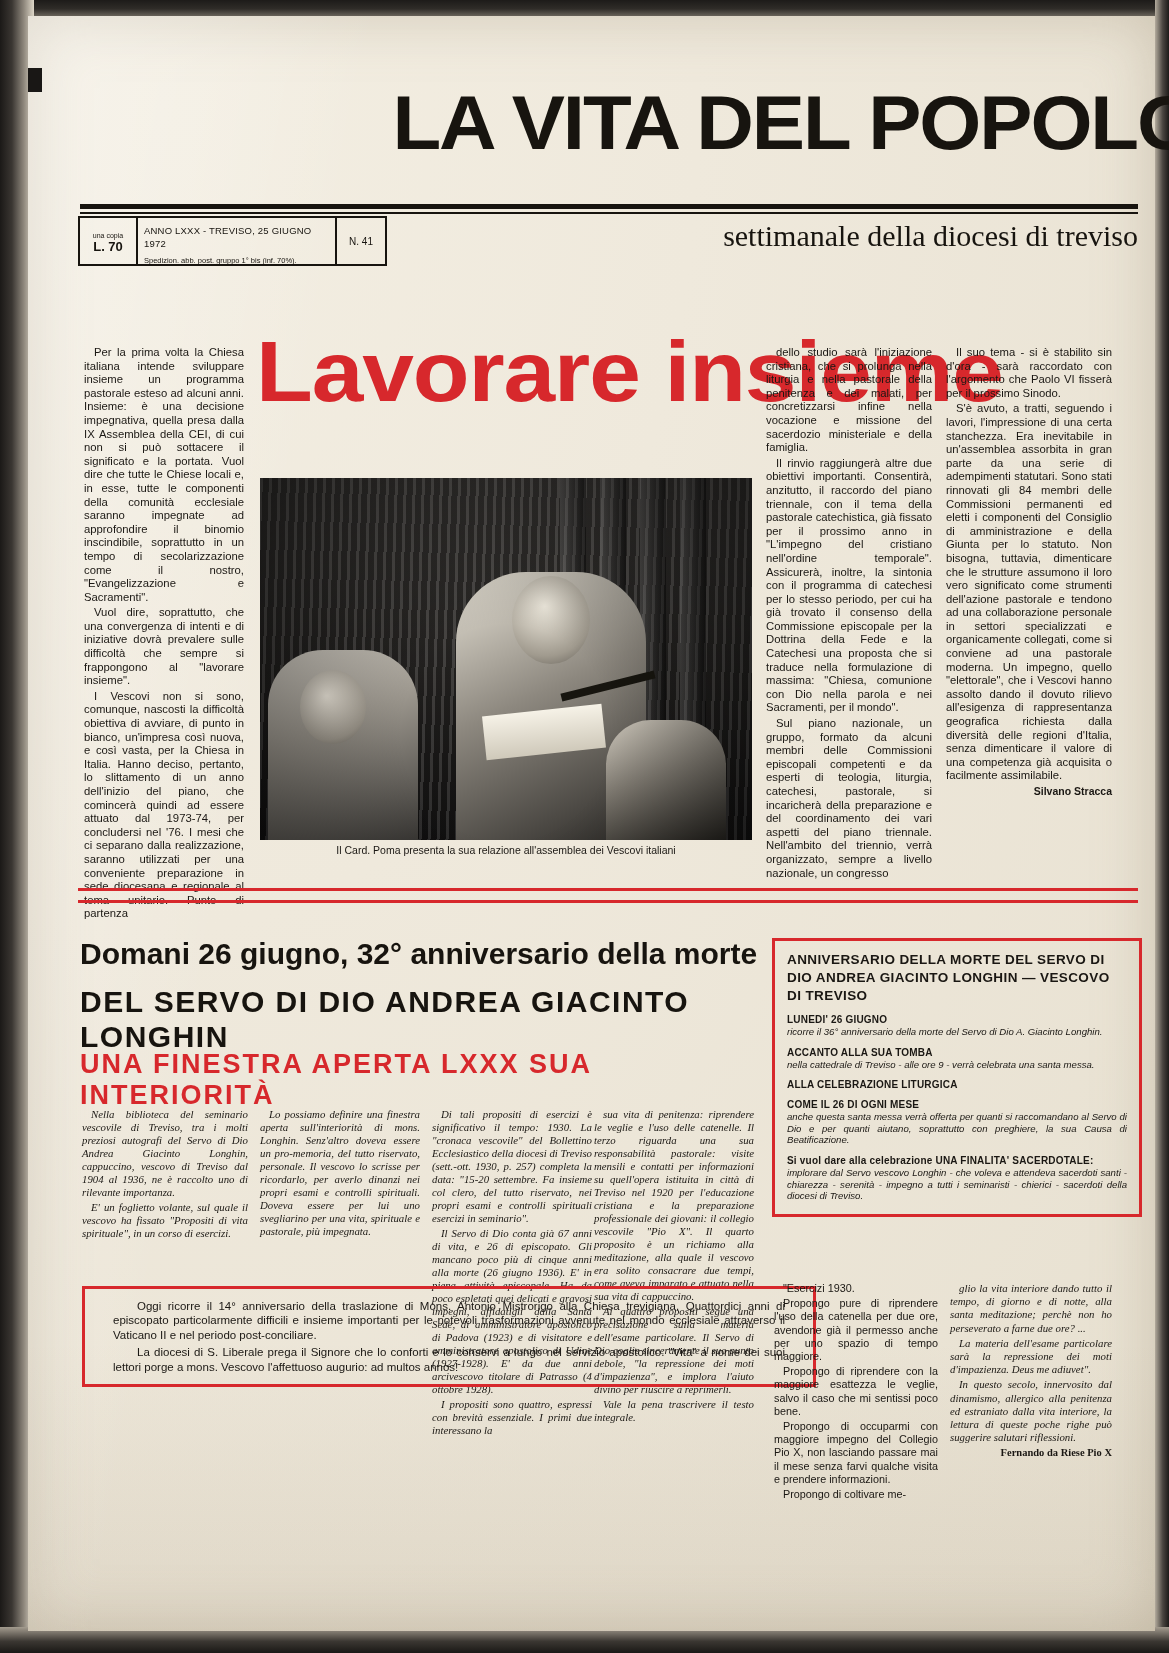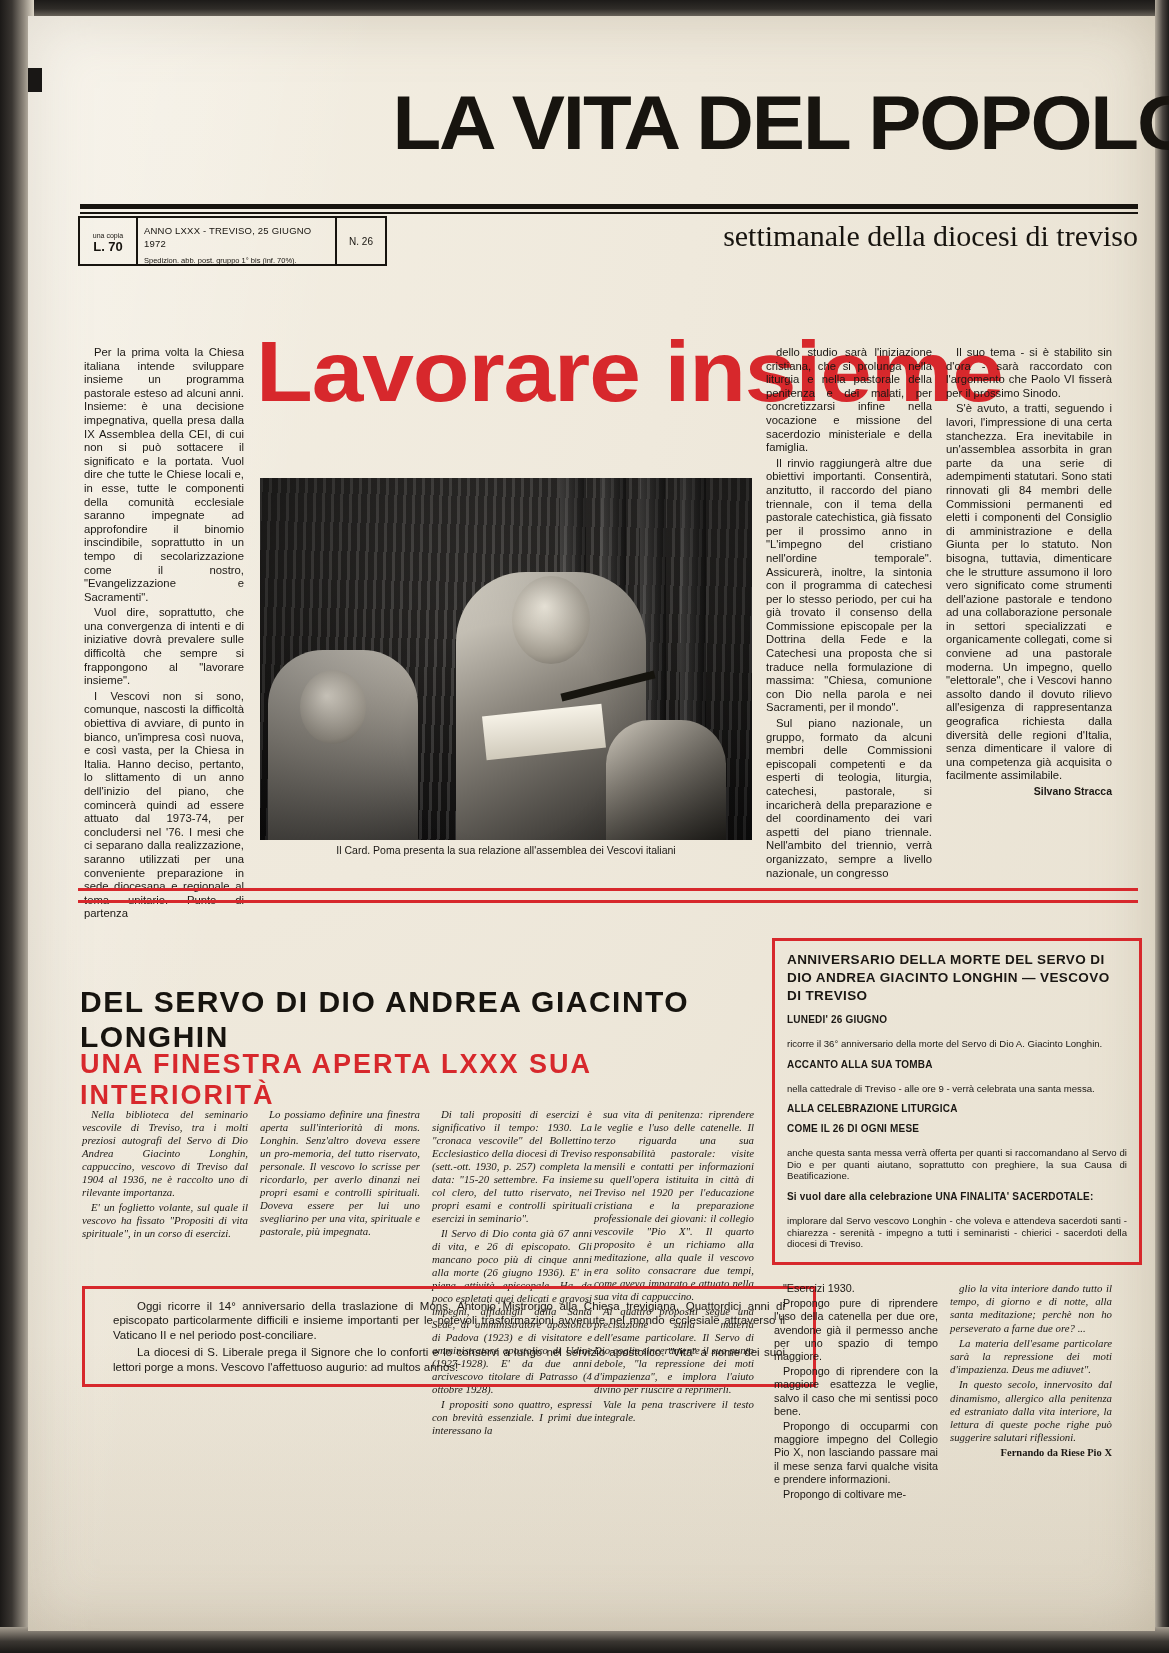--- a/index.html
+++ b/index.html
@@ -113,21 +113,21 @@
   .redbox p{margin:0;text-indent:24px;}
   .redbox p+p{margin-top:3px;}
 
   
   .sidebox{
     position:absolute;left:744px;top:922px;width:340px;border:3px solid #d7282c;
     padding:10px 12px 12px;color:#1a1713;
   }
   .sidebox .sb-title{font-weight:700;font-size:13.5px;line-height:18px;letter-spacing:.4px;}
   .sidebox .sb-h{font-weight:700;font-size:10px;margin-top:9px;letter-spacing:.2px;}
-  .sidebox .sb-p{font-size:9.6px;line-height:11.6px;margin-top:13px;text-align:justify;}
+  .sidebox .sb-p{font-size:9.6px;line-height:11.6px;margin-top:1px;text-align:justify;font-style:italic;}
 
   .rc{position:absolute;font-size:10.8px;line-height:13.2px;color:#1a1713;text-align:justify;}
   .rc p{margin:0;text-indent:9px;}
   .rc p+p{margin-top:2px;}
   .rc1{left:746px;top:1266px;width:164px;font-family:"Liberation Sans",sans-serif;}
   .rc2{left:922px;top:1266px;width:162px;font-family:"Liberation Serif",serif;font-style:italic;}
   .sig{text-align:right;font-style:normal;font-weight:700;font-size:10.5px;margin-top:6px;}
   .sig2{text-align:right;font-weight:700;font-size:10.5px;margin-top:8px;}
 
   
@@ -175,21 +175,21 @@
 
     <div class="infobox">
       <div class="ib-col1">
         <div class="c1a">una copia</div>
         <div class="c1b">L. 70</div>
       </div>
       <div class="ib-col2">
         <div class="l1">ANNO LXXX - TREVISO, 25 GIUGNO 1972</div>
         <div class="l2">Spedizion. abb. post. gruppo 1° bis (inf. 70%).</div>
       </div>
-      <div class="ib-col3">N. 26</div>
+      <div class="ib-col3">N. 41</div>
     </div>
 
     <div class="col c1">
       <p>Per la prima volta la Chiesa italiana intende sviluppare insieme un programma pastorale esteso ad alcuni anni. Insieme: è una decisione impegnativa, quella presa dalla IX Assemblea della CEI, di cui non si può sottacere il significato e la portata. Vuol dire che tutte le Chiese locali e, in esse, tutte le componenti della comunità ecclesiale saranno impegnate ad approfondire il binomio inscindibile, soprattutto in un tempo di secolarizzazione come il nostro, "Evangelizzazione e Sacramenti".</p>
       <p>Vuol dire, soprattutto, che una convergenza di intenti e di iniziative dovrà prevalere sulle difficoltà che sempre si frappongono al "lavorare insieme".</p>
       <p>I Vescovi non si sono, comunque, nascosti la difficoltà obiettiva di avviare, di punto in bianco, un'impresa così nuova, e così vasta, per la Chiesa in Italia. Hanno deciso, pertanto, lo slittamento di un anno dell'inizio del piano, che comincerà quindi ad essere attuato dal 1973-74, per concludersi nel '76. I mesi che ci separano dalla realizzazione, saranno utilizzati per una conveniente preparazione in sede diocesana e regionale al tema unitario. Punto di partenza</p>
     </div>
 
     <div class="lavorare">Lavorare insieme</div>
 
@@ -216,20 +216,21 @@
       <p>Sul piano nazionale, un gruppo, formato da alcuni membri delle Commissioni episcopali competenti e da esperti di teologia, liturgia, catechesi, pastorale, si incaricherà della preparazione e del coordinamento dei vari aspetti del piano triennale. Nell'ambito del triennio, verrà organizzato, sempre a livello nazionale, un congresso</p>
     </div>
     <div class="col c5">
       <p>Il suo tema - si è stabilito sin d'ora - sarà raccordato con l'argomento che Paolo VI fisserà per il prossimo Sinodo.</p>
       <p>S'è avuto, a tratti, seguendo i lavori, l'impressione di una certa stanchezza. Era inevitabile in un'assemblea assorbita in gran parte da una serie di adempimenti statutari. Sono stati rinnovati gli 84 membri delle Commissioni permanenti ed eletti i componenti del Consiglio di amministrazione e della Giunta per lo statuto. Non bisogna, tuttavia, dimenticare che le strutture assumono il loro vero significato come strumenti dell'azione pastorale e tendono ad una collaborazione personale in settori specializzati e organicamente collegati, come si conviene ad una pastorale moderna. Un impegno, quello "elettorale", che i Vescovi hanno assolto dando il dovuto rilievo all'esigenza di rappresentanza geografica richiesta dalla diversità delle regioni d'Italia, senza dimenticare il valore di una competenza già acquisita o facilmente assimilabile.</p>
       <p class="sig2">Silvano Stracca</p>
     </div>
 
     <div class="rule-red1"></div>
 
+    <div class="h2a">Domani 26 giugno, 32° anniversario della morte</div>
     <div class="h2b">DEL SERVO DI DIO ANDREA GIACINTO LONGHIN</div>
     <div class="h2red">UNA FINESTRA APERTA LXXX SUA INTERIORITÀ</div>
 
     <div class="lc lc1">
       <p>Nella biblioteca del seminario vescovile di Treviso, tra i molti preziosi autografi del Servo di Dio Andrea Giacinto Longhin, cappuccino, vescovo di Treviso dal 1904 al 1936, ne è raccolto uno di rilevante importanza.</p>
       <p>E' un foglietto volante, sul quale il vescovo ha fissato "Propositi di vita spirituale", in un corso di esercizi.</p>
     </div>
     <div class="lc lc2">
       <p>Lo possiamo definire una finestra aperta sull'interiorità di mons. Longhin. Senz'altro doveva essere un pro-memoria, del tutto riservato, personale. Il vescovo lo scrisse per ricordarlo, per averlo dinanzi nei propri esami e controlli spirituali. Doveva essere per lui uno svegliarino per una vita, spirituale e pastorale, più impegnata.</p>
     </div>

